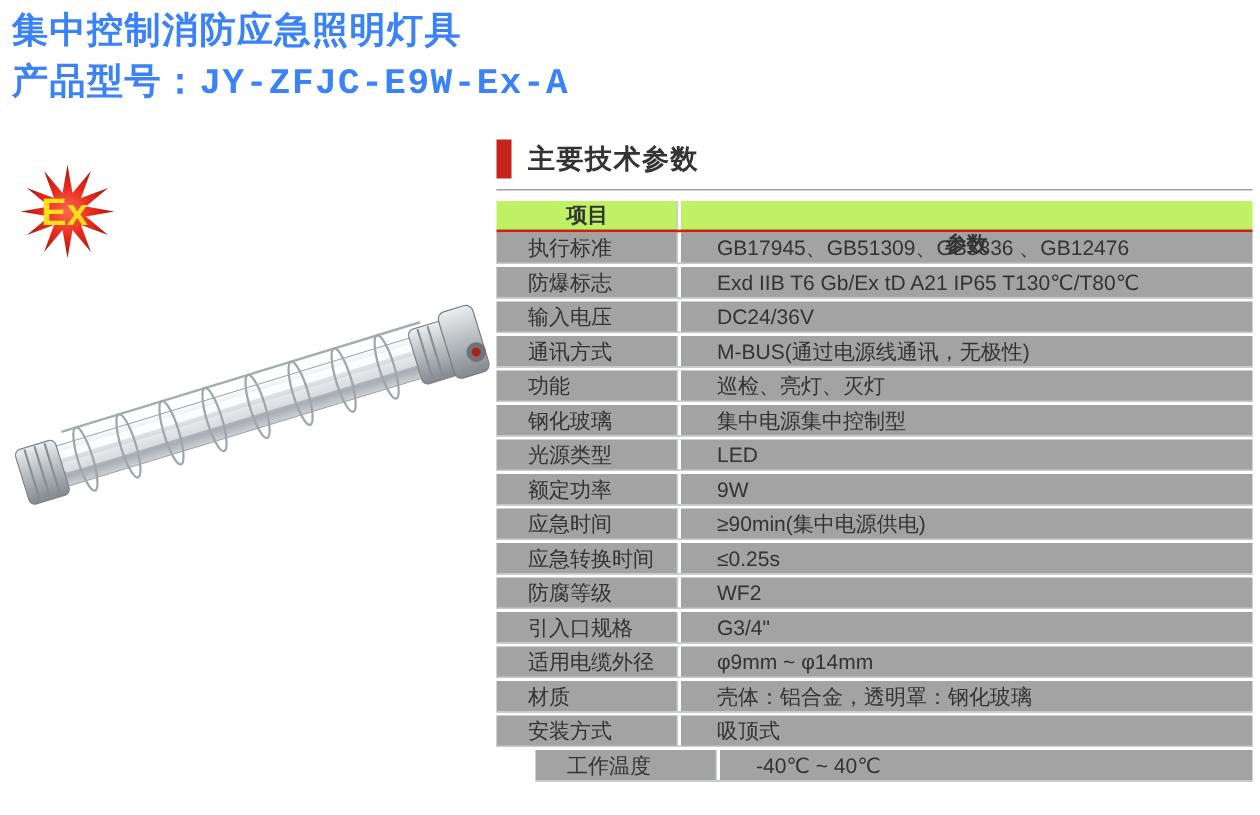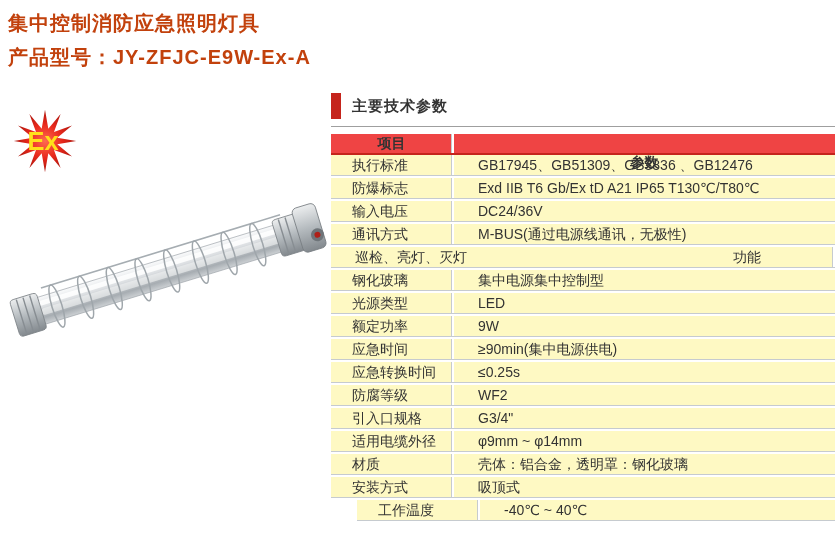--- a/index.html
+++ b/index.html
@@ -4,52 +4,52 @@
 <style>
   html,body{margin:0;padding:0;}
   body{
     width:840px;height:543px;background:#ffffff;position:relative;overflow:hidden;
     font-family:"Liberation Sans","DejaVu Sans",sans-serif;
     -webkit-font-smoothing:antialiased;
   }
   
   .titles{position:absolute;left:8px;top:6px;}
   .title-line{
-    font-size:20px;font-weight:bold;color:#c2410c;line-height:34px;
-    letter-spacing:1px;white-space:nowrap;
+    font-size:24px;font-weight:bold;color:#3b82f6;line-height:34px;
+    letter-spacing:1px;white-space:nowrap;font-family:Liberation Mono, monospace;
   }
   
   .ex-logo{position:absolute;left:6px;top:104px;width:78px;height:74px;}
   
   .photo{position:absolute;left:0px;top:185px;width:330px;height:175px;}
   
   .panel{position:absolute;left:331px;top:93px;width:504px;}
   .section-head{
     display:flex;align-items:center;
     border-bottom:1px solid #9f9f9f;padding-bottom:7px;
   }
   .accent-bar{width:10px;height:26px;background:#c5241c;flex:0 0 auto;}
   .section-title{
-    margin-left:11px;font-size:15px;font-weight:bold;color:#333333;
+    margin-left:11px;font-size:18px;font-weight:bold;color:#333333;
     letter-spacing:1px;
   }
   
   .spec-table{margin-top:7px;width:504px;}
   .thead{
-    display:flex;height:19px;background:#ef4444;
+    display:flex;height:19px;background:#bef264;
     border-bottom:2px solid #c5241c;
   }
   .thead .hc{
     font-size:14px;font-weight:bold;color:#333333;text-align:center;
     line-height:19px;box-sizing:border-box;
   }
   .hc.c1{width:123px;border-right:2px solid #ffffff;box-shadow:inset -1px 0 0 #c6cbcf;}
   .hc.c2{flex:1;margin-top:19px;}
   .trow{
-    display:flex;height:20px;background:#fef9c3;
+    display:flex;height:20px;background:#a3a3a3;
     border-bottom:1px solid #c6cbcf;margin-bottom:2px;
   }
   .trow:last-child{margin-bottom:0;margin-left:26px;}
   .cell{
     font-size:14px;color:#333333;line-height:20px;box-sizing:border-box;
     white-space:nowrap;overflow:hidden;
   }
   .cell.c1{width:123px;padding-left:21px;border-right:2px solid #ffffff;
            box-shadow:inset -1px 0 0 #c6cbcf;}
   .cell.c2{flex:1;padding-left:24px;}
@@ -146,22 +146,22 @@
     </div>
       <div class="trow">
       <div class="cell c1">输入电压</div>
       <div class="cell c2">DC24/36V</div>
     </div>
       <div class="trow">
       <div class="cell c1">通讯方式</div>
       <div class="cell c2">M-BUS(通过电源线通讯，无极性)</div>
     </div>
       <div class="trow">
+      <div class="cell c1">功能</div>
       <div class="cell c2">巡检、亮灯、灭灯</div>
-      <div class="cell c1">功能</div>
     </div>
       <div class="trow">
       <div class="cell c1">钢化玻璃</div>
       <div class="cell c2">集中电源集中控制型</div>
     </div>
       <div class="trow">
       <div class="cell c1">光源类型</div>
       <div class="cell c2">LED</div>
     </div>
       <div class="trow">

